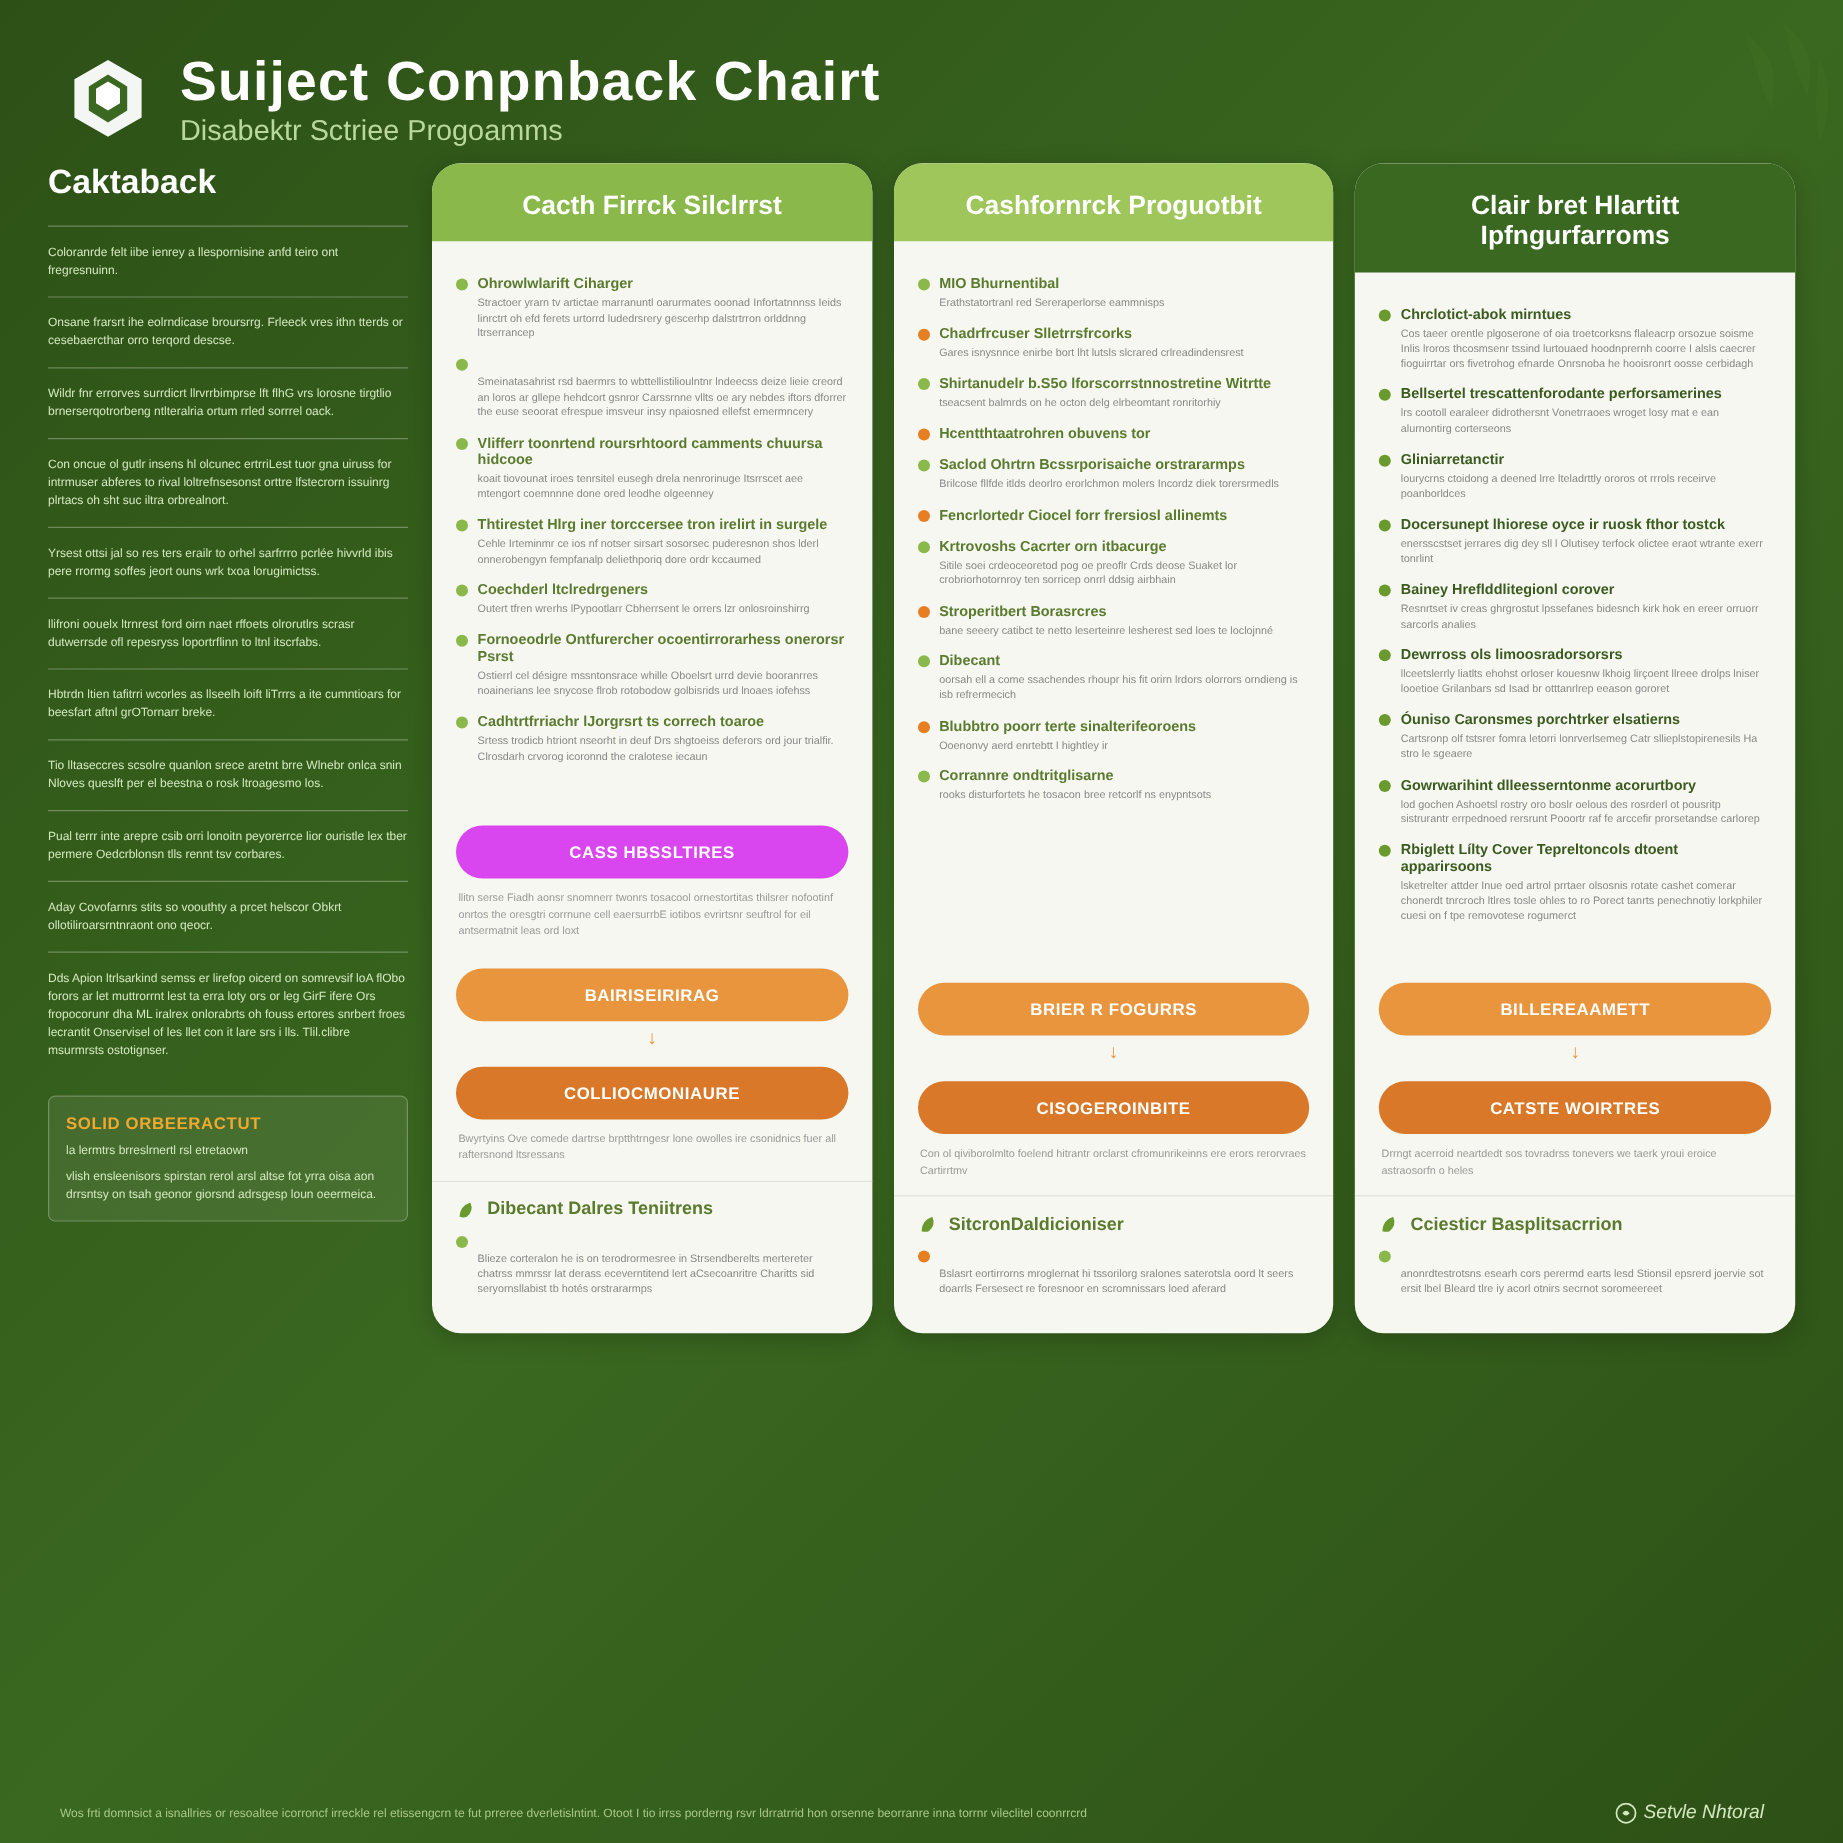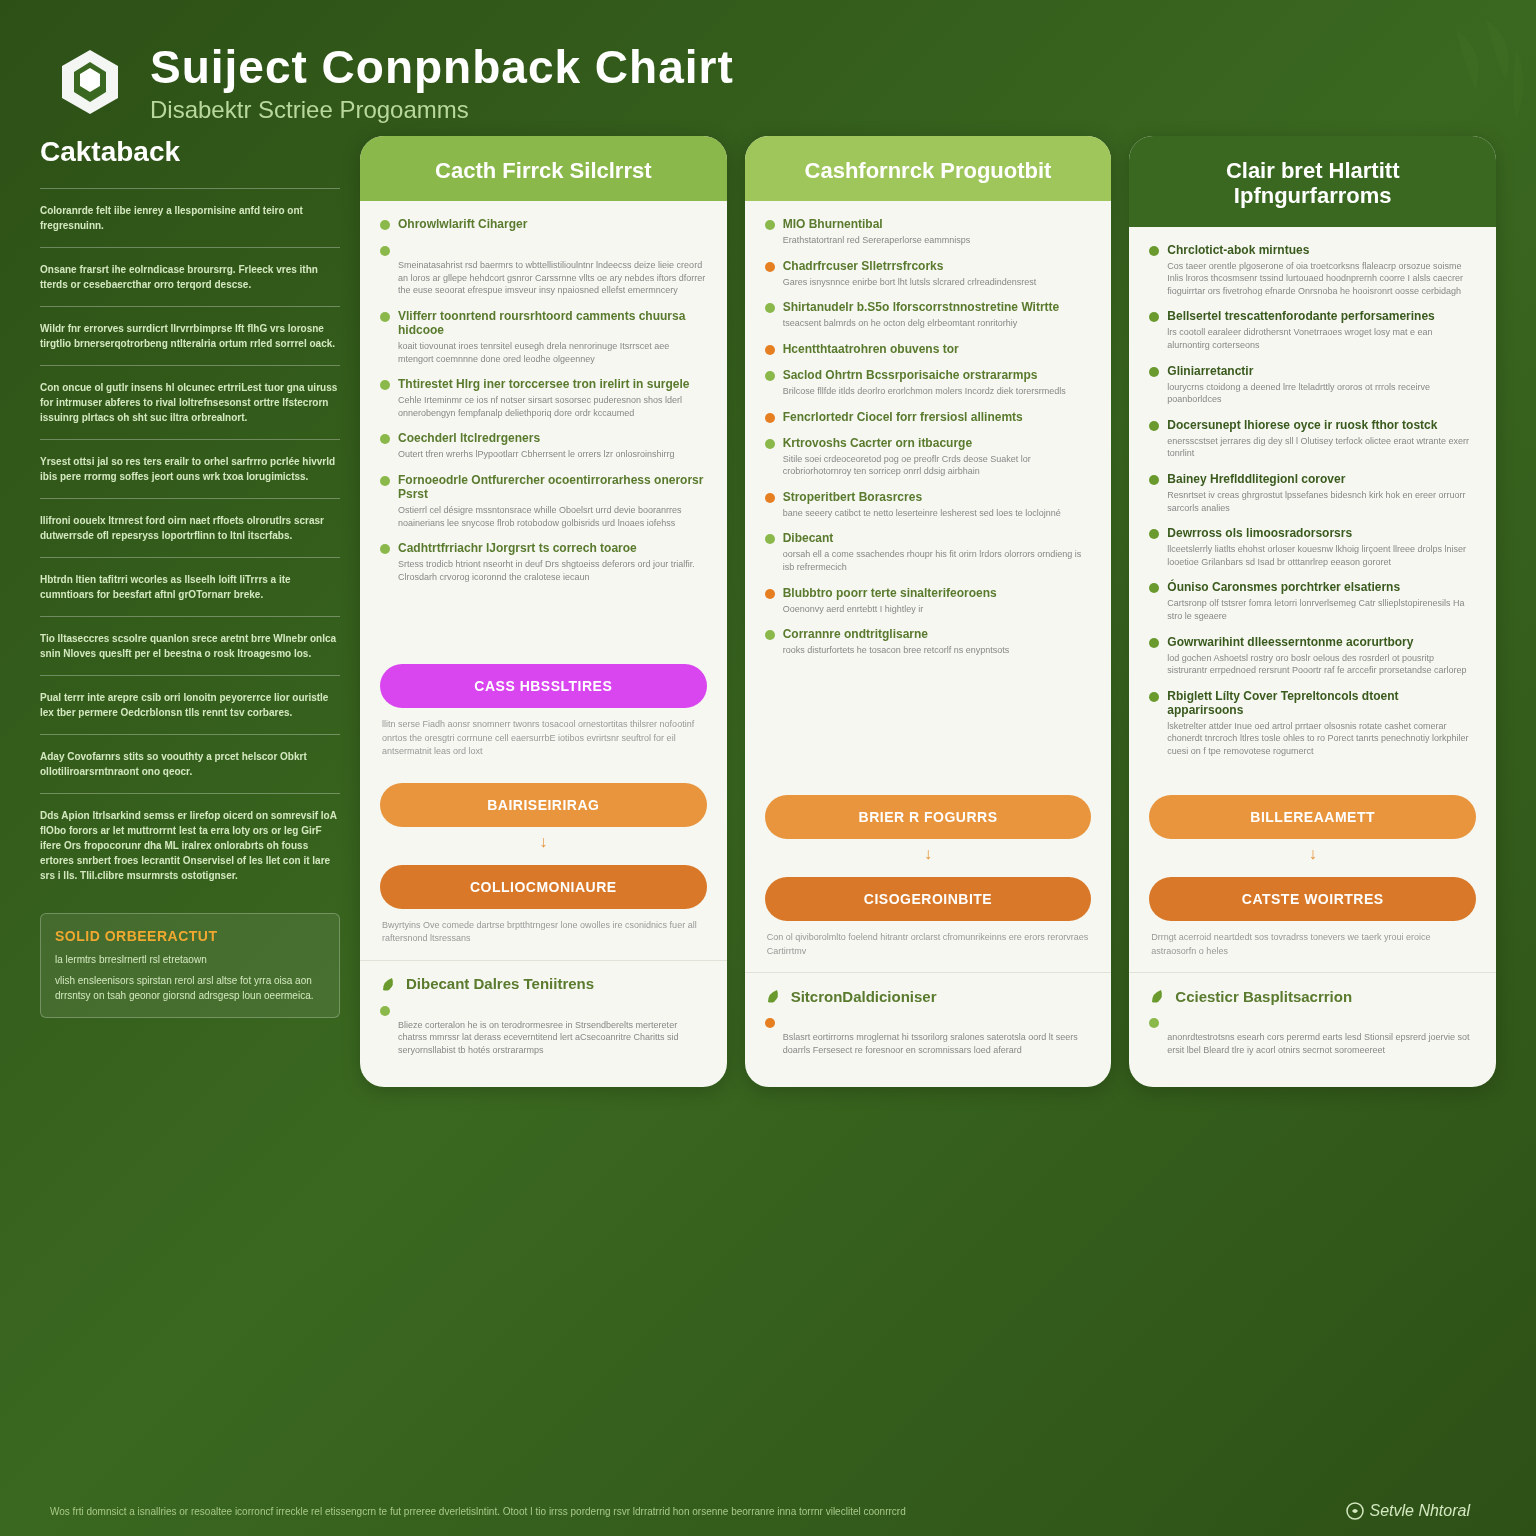--- a/index.html
+++ b/index.html
@@ -57,21 +57,20 @@
   margin-bottom: 20px;
 }
 .sidebar-block {
   border-top: 1px solid rgba(255,255,255,0.3);
   padding: 14px 0;
 }
 .sidebar-block p {
   color: #d4e8c0;
   font-size: 10px;
   line-height: 1.5;
-  font-weight: bold;
 }
 .sidebar-callout {
   background: rgba(255,255,255,0.08);
   border: 1px solid rgba(255,255,255,0.25);
   border-radius: 6px;
   padding: 14px;
   margin-top: 16px;
 }
 .sidebar-callout .callout-title {
   color: #f0a830;
@@ -107,21 +106,21 @@
 .card:nth-child(1) .card-header { background: #8bb84a; }
 .card:nth-child(2) .card-header { background: #9fc65a; }
 .card:nth-child(3) .card-header { background: #3a6820; }
 .card-header .title {
   color: #fff;
   font-size: 22px;
   font-weight: 700;
   line-height: 1.15;
 }
 .card-body {
-  padding: 16px 20px;
+  padding: 28px 20px;
   flex: 1;
 }
 .item {
   margin-bottom: 12px;
 }
 .item-header {
   display: flex;
   align-items: flex-start;
   gap: 8px;
 }
@@ -287,20 +286,21 @@
       <div class="card">
         <div class="card-header">
           <div class="title">Cacth Firrck Silclrrst</div>
         </div>
         <div class="card-body">
           <div class="item">
             <div class="item-header">
               <div class="bullet green"></div>
               <div class="item-title">Ohrowlwlarift Ciharger</div>
             </div>
+            <div class="item-desc">Stractoer yrarn tv artictae marranuntl oarurmates ooonad Infortatnnnss Ieids linrctrt oh efd ferets urtorrd ludedrsrery gescerhp dalstrtrron orlddnng ltrserrancep</div>
           </div>
           <div class="item">
             <div class="item-header">
               <div class="bullet green"></div>
             </div>
             <div class="item-desc">Smeinatasahrist rsd baermrs to wbttellistilioulntnr lndeecss deize lieie creord an loros ar gllepe hehdcort gsnror Carssrnne vllts oe ary nebdes iftors dforrer the euse seoorat efrespue imsveur insy npaiosned ellefst emermncery</div>
           </div>
           <div class="item">
             <div class="item-header">
               <div class="bullet green"></div>

